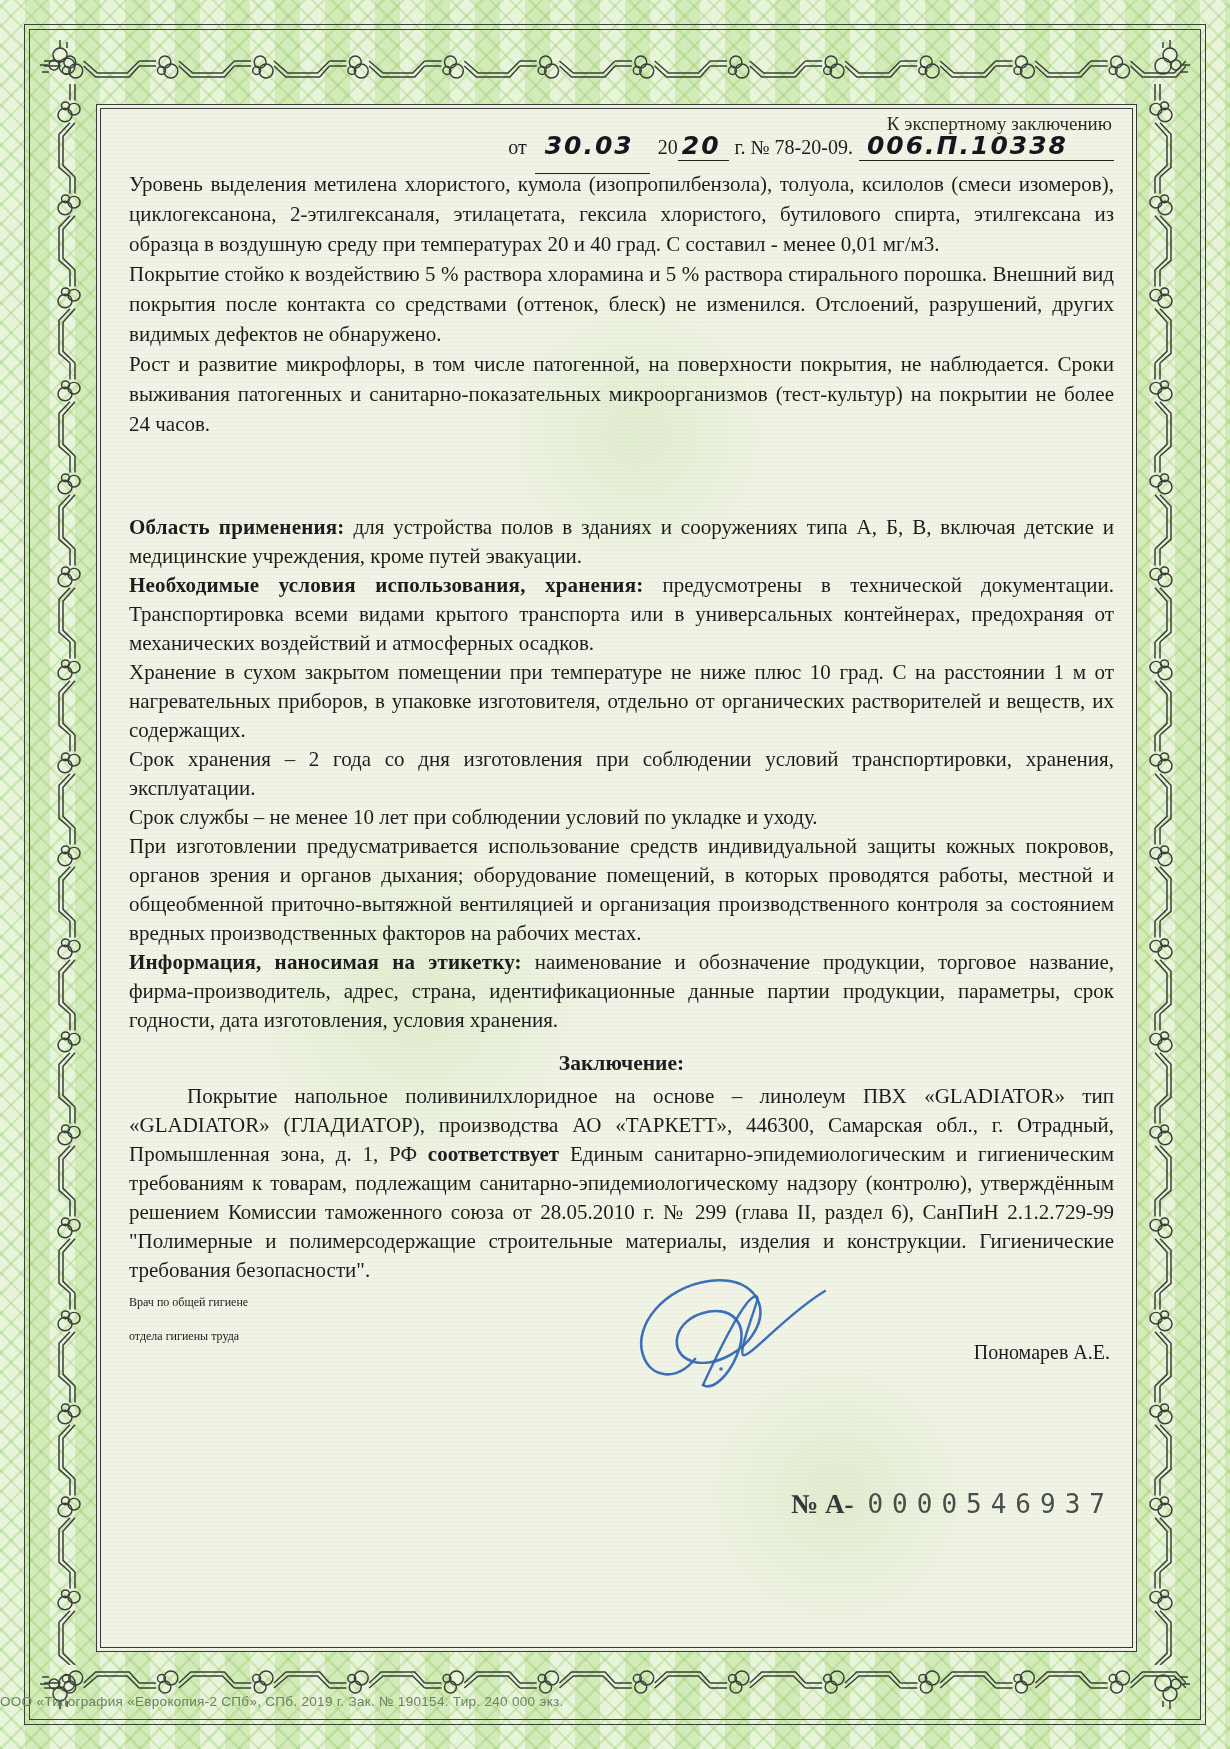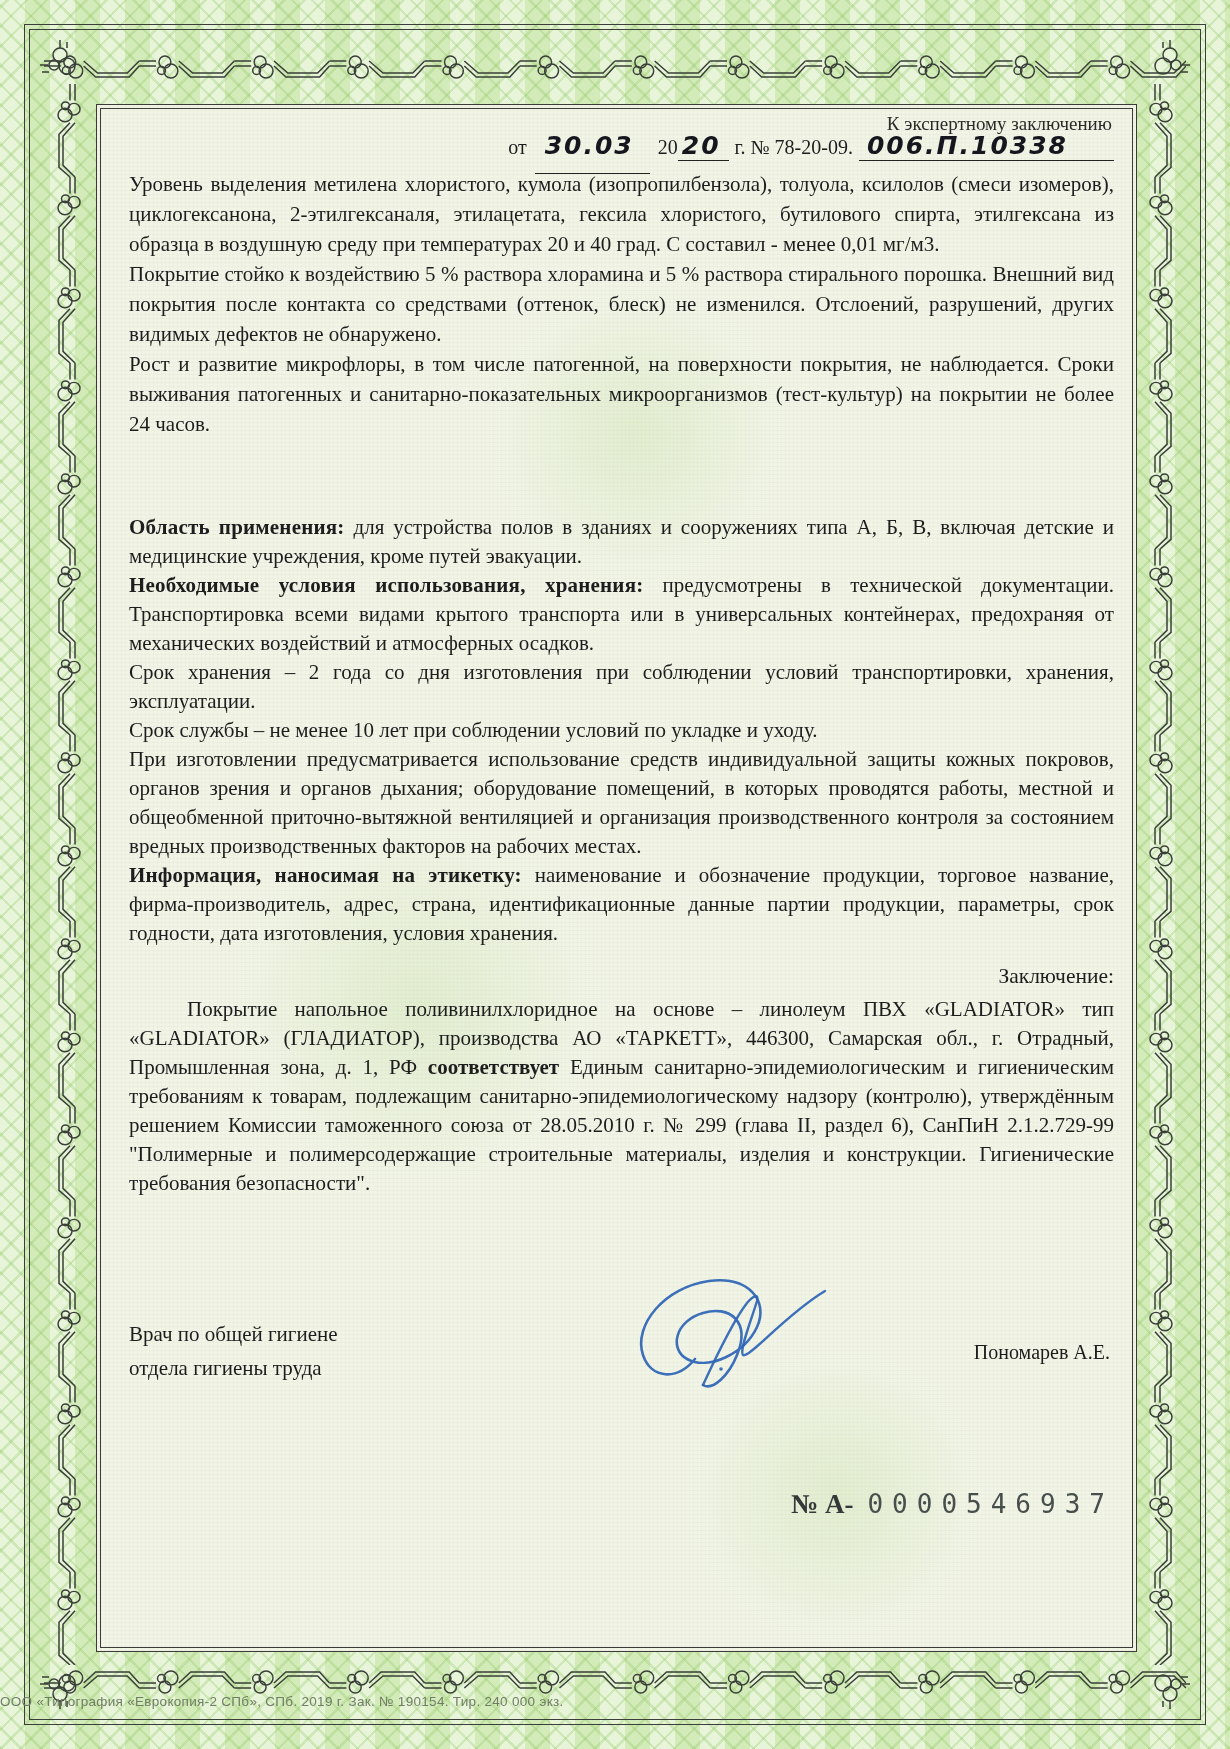--- a/index.html
+++ b/index.html
@@ -48,24 +48,24 @@
   .u{border-bottom:1.8px solid #23231f;}
   .date-line .fill-date{padding:0 16px 15px 10px;margin:0 8px;}
   .date-line .fill-year{padding:0 8px 2px 4px;margin-right:6px;}
   .date-line .fill-num{padding:0 46px 2px 8px;margin-left:6px;}
   
   .flow{position:absolute;left:32px;right:22px;}
   .flowA{top:64px;line-height:30px;}
   .flowB{top:408px;line-height:29px;}
   .para{margin:0;font-size:21px;text-align:justify;}
   .para b{letter-spacing:0.2px;}
-  .concl-title{margin:14px 0 4px 0;font-size:21.5px;font-weight:normal;text-align:right;}
+  .concl-title{margin:14px 0 4px 0;font-size:21.5px;font-weight:bold;text-align:center;}
   .concl-para{margin:0;font-size:21px;text-align:justify;text-indent:58px;line-height:29px;}
   
-  .sig-role{position:absolute;left:32px;top:1212px;font-size:21px;line-height:34px;}
+  .sig-role{position:absolute;left:32px;top:1180px;font-size:12px;line-height:34px;}
   .sig-name{position:absolute;right:26px;top:1236px;font-size:20px;}
   .sig-ink{position:absolute;left:520px;top:1158px;width:260px;height:160px;}
   
   .serial{position:absolute;top:1384px;right:22px;display:flex;align-items:baseline;white-space:nowrap;}
   .serial .pfx{font-size:27px;font-weight:bold;color:#35393a;margin-right:14px;}
   .serial .num{font-family:"DejaVu Sans Mono",monospace;font-size:26px;letter-spacing:9px;color:#474f4c;}
   
   .issuer{position:absolute;top:1468px;right:22px;text-align:right;font-size:17px;line-height:25px;color:#2e2e2c;}
   
   .imprint{position:absolute;left:0;right:0;top:1694px;text-align:left;
@@ -212,20 +212,21 @@
 
     <div class="flow flowA">
       <p class="para"><b></b><span>Уровень выделения метилена хлористого, кумола (изопропилбензола), толуола,  ксилолов (смеси изомеров), циклогексанона, 2-этилгексаналя, этилацетата, гексила хлористого, бутилового спирта, этилгексана из образца в воздушную среду при температурах 20 и 40 град. С составил - менее 0,01 мг/м3.</span></p>
       <p class="para"><b></b><span>Покрытие стойко к воздействию 5 % раствора хлорамина и 5 % раствора стирального порошка. Внешний вид покрытия после контакта со средствами (оттенок, блеск) не изменился. Отслоений, разрушений, других видимых дефектов не обнаружено.</span></p>
       <p class="para"><b></b><span>Рост и развитие микрофлоры, в том числе патогенной, на поверхности покрытия, не наблюдается. Сроки выживания патогенных и санитарно-показательных микроорганизмов (тест-культур) на покрытии не более 24 часов.</span></p>
     </div>
 
     <div class="flow flowB">
       <p class="para"><b>Область применения:</b><span> для устройства полов в зданиях и сооружениях типа А, Б, В, включая детские и медицинские учреждения, кроме путей эвакуации.</span></p>
       <p class="para"><b>Необходимые условия использования, хранения:</b><span> предусмотрены в технической документации. Транспортировка всеми видами крытого транспорта или в универсальных контейнерах, предохраняя от механических воздействий и атмосферных осадков.</span></p>
+      <p class="para"><b></b><span>Хранение в сухом закрытом помещении при температуре не ниже плюс 10 град. С на расстоянии 1 м от нагревательных приборов, в упаковке изготовителя, отдельно от органических растворителей и веществ, их содержащих.</span></p>
       <p class="para"><b></b><span>Срок хранения – 2 года со дня изготовления при соблюдении условий транспортировки, хранения, эксплуатации.</span></p>
       <p class="para"><b></b><span>Срок службы – не менее 10 лет при соблюдении условий по укладке и уходу.</span></p>
       <p class="para"><b></b><span>При изготовлении предусматривается использование средств индивидуальной защиты кожных покровов, органов зрения и органов дыхания; оборудование помещений, в которых проводятся работы, местной и общеобменной приточно-вытяжной вентиляцией и организация производственного контроля за состоянием вредных производственных факторов на рабочих местах.</span></p>
       <p class="para"><b>Информация, наносимая на этикетку:</b><span> наименование и обозначение продукции, торговое название, фирма-производитель, адрес, страна, идентификационные данные партии продукции, параметры, срок годности, дата изготовления, условия хранения.</span></p>
 
       <p class="concl-title">Заключение:</p>
       <p class="concl-para"><span>Покрытие напольное поливинилхлоридное на основе – линолеум ПВХ «GLADIATOR» тип «GLADIATOR» (ГЛАДИАТОР), производства АО «ТАРКЕТТ», 446300, Самарская обл., г. Отрадный, Промышленная зона, д. 1, РФ </span><b>соответствует</b><span> Единым санитарно-эпидемиологическим и гигиеническим  требованиям к товарам, подлежащим санитарно-эпидемиологическому надзору (контролю), утверждённым решением Комиссии таможенного союза от 28.05.2010 г. № 299 (глава II, раздел 6), СанПиН 2.1.2.729-99 "Полимерные и полимерсодержащие строительные материалы, изделия и конструкции. Гигиенические требования безопасности".</span></p>
     </div>
 
     <div class="sig-role">

